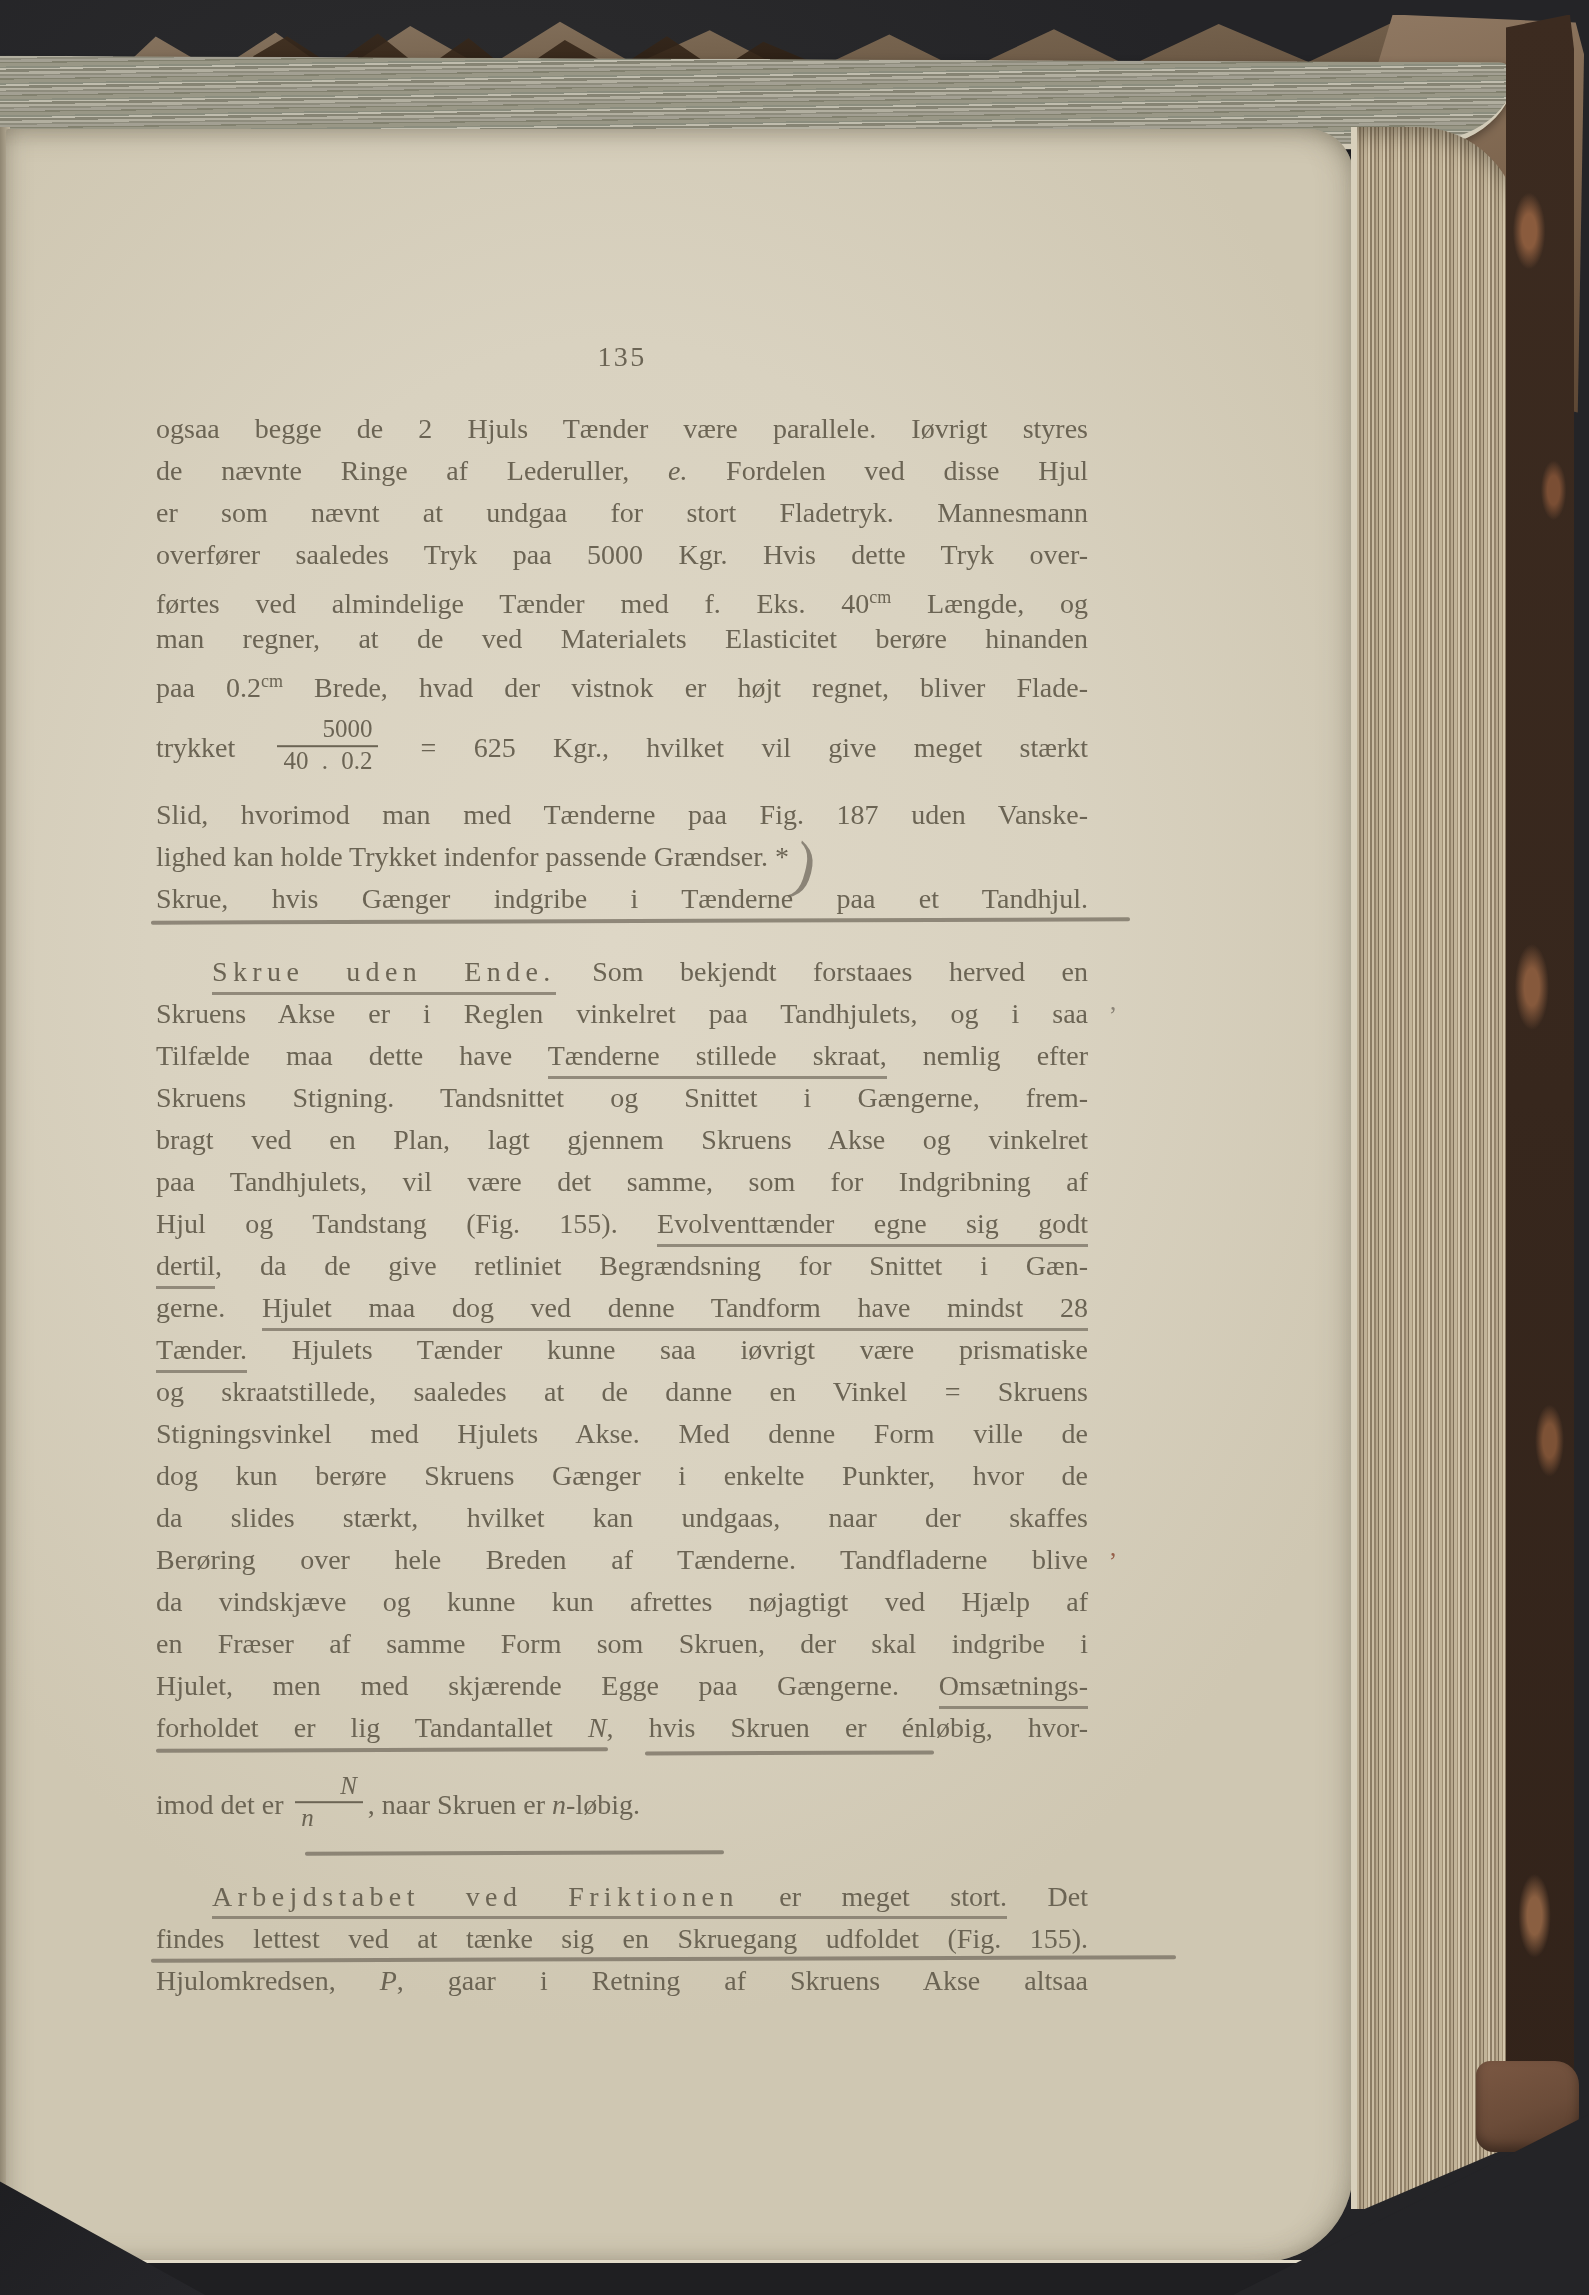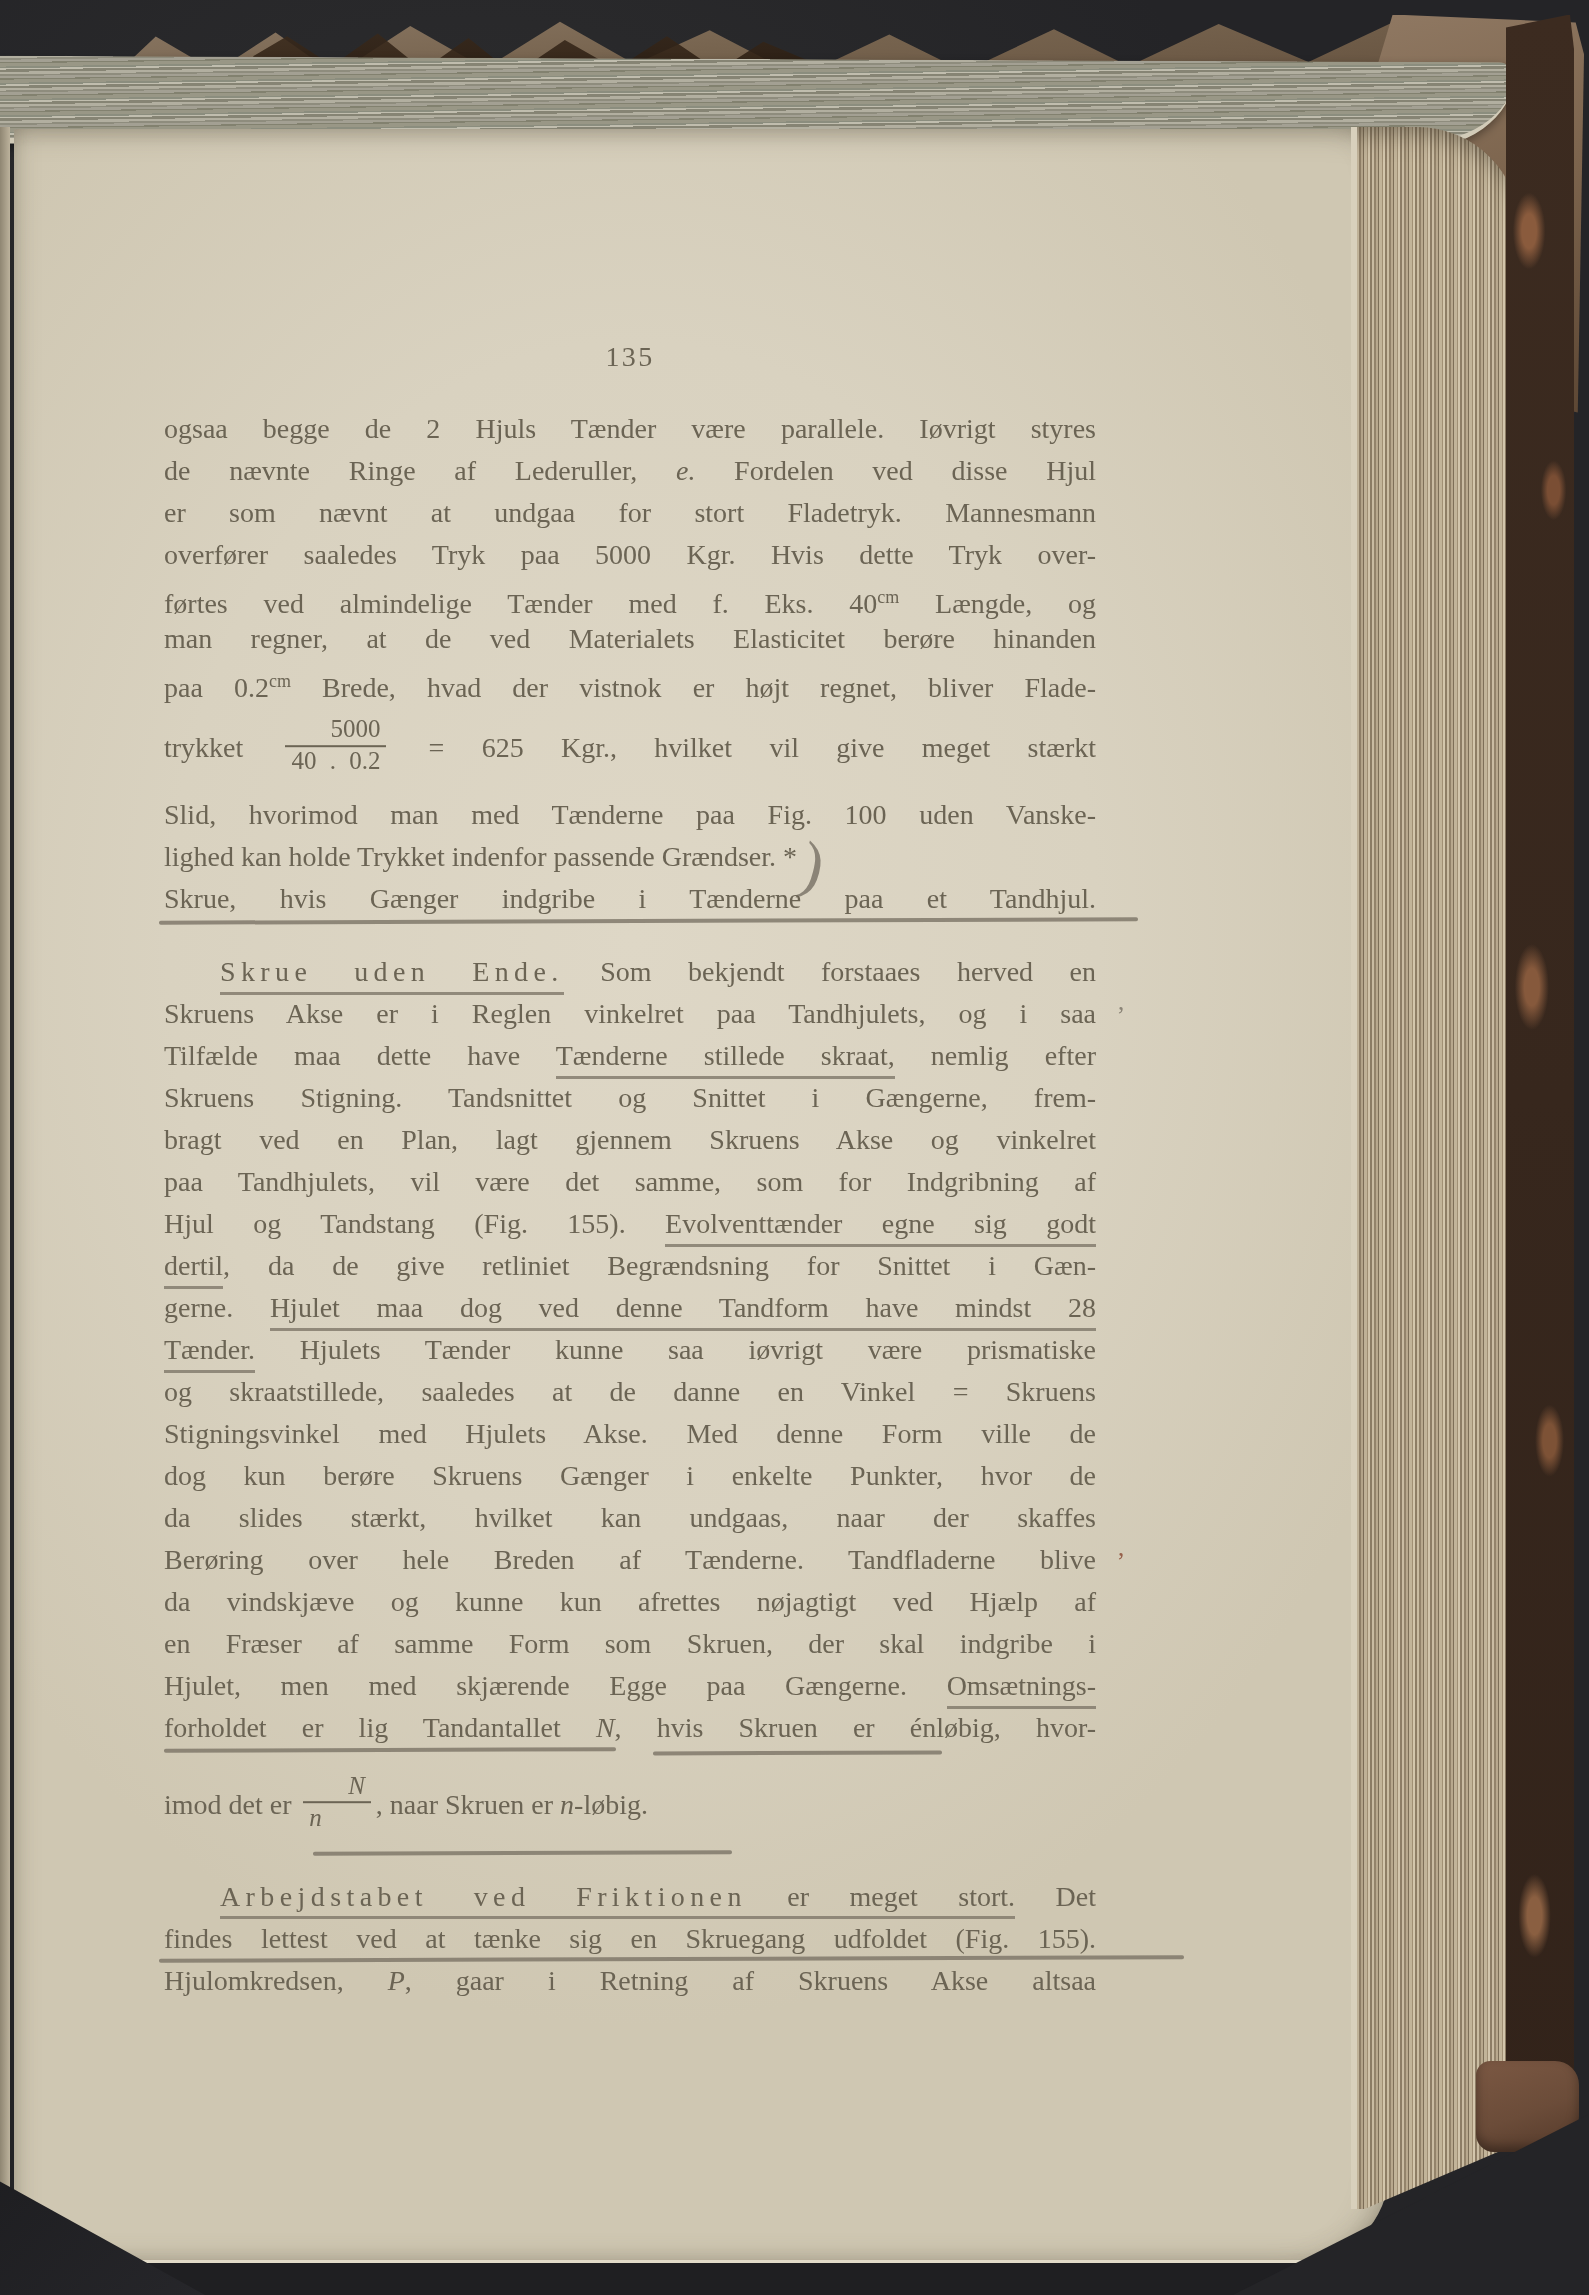--- a/index.html
+++ b/index.html
@@ -42,30 +42,29 @@
     background:
       repeating-linear-gradient(179deg,
         #b2afa0 0 2.4px,#8e8c7d 2.4px 4.2px,#a3a093 4.2px 6.6px,
         #82816f 6.6px 7.8px,#999786 7.8px 11px,#8b8d7e 11px 12.7px,
         #c0bdae 12.7px 14px,#868474 14px 16.3px);
     border-bottom:6px solid #d2cbb8;
     box-shadow:0 3.6px 8.4px rgba(0,0,0,.35);
   }
   
   .page{
-    position:absolute;left:14px;top:129px;width:1347px;height:2133px;z-index:4;
+    position:absolute;left:6px;top:129px;width:1347px;height:2133px;z-index:4;
     background:
       radial-gradient(ellipse 845px 1086px at 45% 38%, #ded7c6 0%, #d9d2c0 55%, #cfc7b2 100%);
     border-radius:2.4px 45px 91px 3.6px;
     box-shadow:
       inset 0 13.3px 28px -13.3px rgba(96,89,72,.55),
       inset -20.5px 0 36px -23px rgba(96,89,72,.45),
       inset 15.7px 0 30px -20.5px rgba(96,89,72,.35),
       inset 0 -15.7px 28px -18px rgba(105,96,78,.45);
-    padding-left: 28px;
   }
   .edge-left{
     position:absolute;left:0;top:127px;width:9.7px;height:2136px;z-index:3;
     background:linear-gradient(90deg,#8f8672 0%,#bcb29c 100%);
   }
   
   .stack-right{
     position:absolute;left:1351px;top:127px;width:163px;height:2082px;z-index:5;
     border-top-right-radius:103px;
     background:
@@ -167,21 +166,21 @@
     <div class="page-number">135</div>
     <div class="lines" id="lines">
         <div class="line"><span class="">ogsaa begge de 2 Hjuls Tænder være parallele. Iøvrigt styres</span></div>
         <div class="line"><span class="">de nævnte Ringe af Lederuller, </span><span class="i">e.</span><span class=""> Fordelen ved disse Hjul</span></div>
         <div class="line"><span class="">er som nævnt at undgaa for stort Fladetryk. Mannesmann</span></div>
         <div class="line"><span class="">overfører saaledes Tryk paa 5000 Kgr. Hvis dette Tryk over-</span></div>
         <div class="line"><span class="">førtes ved almindelige Tænder med f. Eks. 40</span><span class="sup">cm</span><span class=""> Længde, og</span></div>
         <div class="line"><span class="">man regner, at de ved Materialets Elasticitet berøre hinanden</span></div>
         <div class="line"><span class="">paa 0.2</span><span class="sup">cm</span><span class=""> Brede, hvad der vistnok er højt regnet, bliver Flade-</span></div>
         <div class="line tall"><span class="">trykket </span><span class="frac"><span class="num">5000</span><span class="den">40 . 0.2</span></span><span class=""> = 625 Kgr., hvilket vil give meget stærkt</span></div>
-        <div class="line"><span class="">Slid, hvorimod man med Tænderne paa Fig. 100 uden Vanske-</span></div>
+        <div class="line"><span class="">Slid, hvorimod man med Tænderne paa Fig. 187 uden Vanske-</span></div>
         <div class="line natural"><span class="">lighed kan holde Trykket indenfor passende Grændser. *</span><span class="paren">)</span></div>
         <div class="line"><span class="">Skrue, hvis Gænger indgribe i Tænderne paa et Tandhjul.</span><span class="stroke" style="left: -0.5%; width: 105%; bottom: -2.4px;"></span></div>
         <div class="line g1 indent"><span class="u ls">Skrue uden Ende.</span><span class=""> Som bekjendt forstaaes herved en</span></div>
         <div class="line"><span class="">Skruens Akse er i Reglen vinkelret paa Tandhjulets, og i saa</span><span class="rmark">’</span></div>
         <div class="line"><span class="">Tilfælde maa dette have </span><span class="u">Tænderne stillede skraat,</span><span class=""> nemlig efter</span></div>
         <div class="line"><span class="">Skruens Stigning. Tandsnittet og Snittet i Gængerne, frem-</span></div>
         <div class="line"><span class="">bragt ved en Plan, lagt gjennem Skruens Akse og vinkelret</span></div>
         <div class="line"><span class="">paa Tandhjulets, vil være det samme, som for Indgribning af</span></div>
         <div class="line"><span class="">Hjul og Tandstang (Fig. 155). </span><span class="u">Evolventtænder egne sig godt</span></div>
         <div class="line"><span class="u">dertil</span><span class="">, da de give retliniet Begrændsning for Snittet i Gæn-</span></div>

